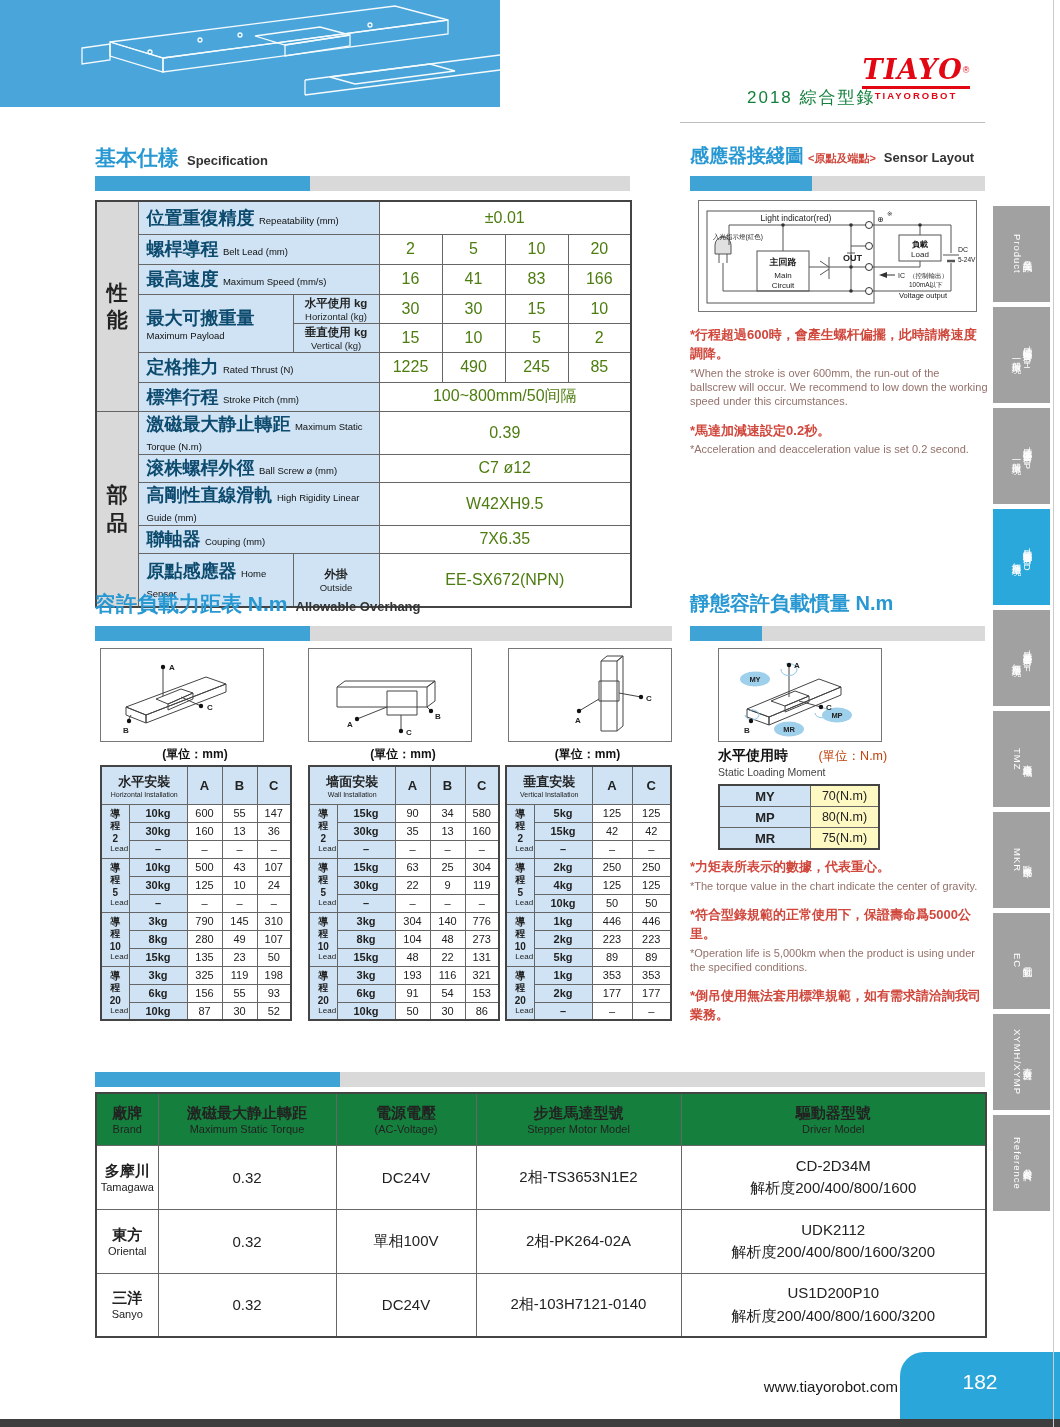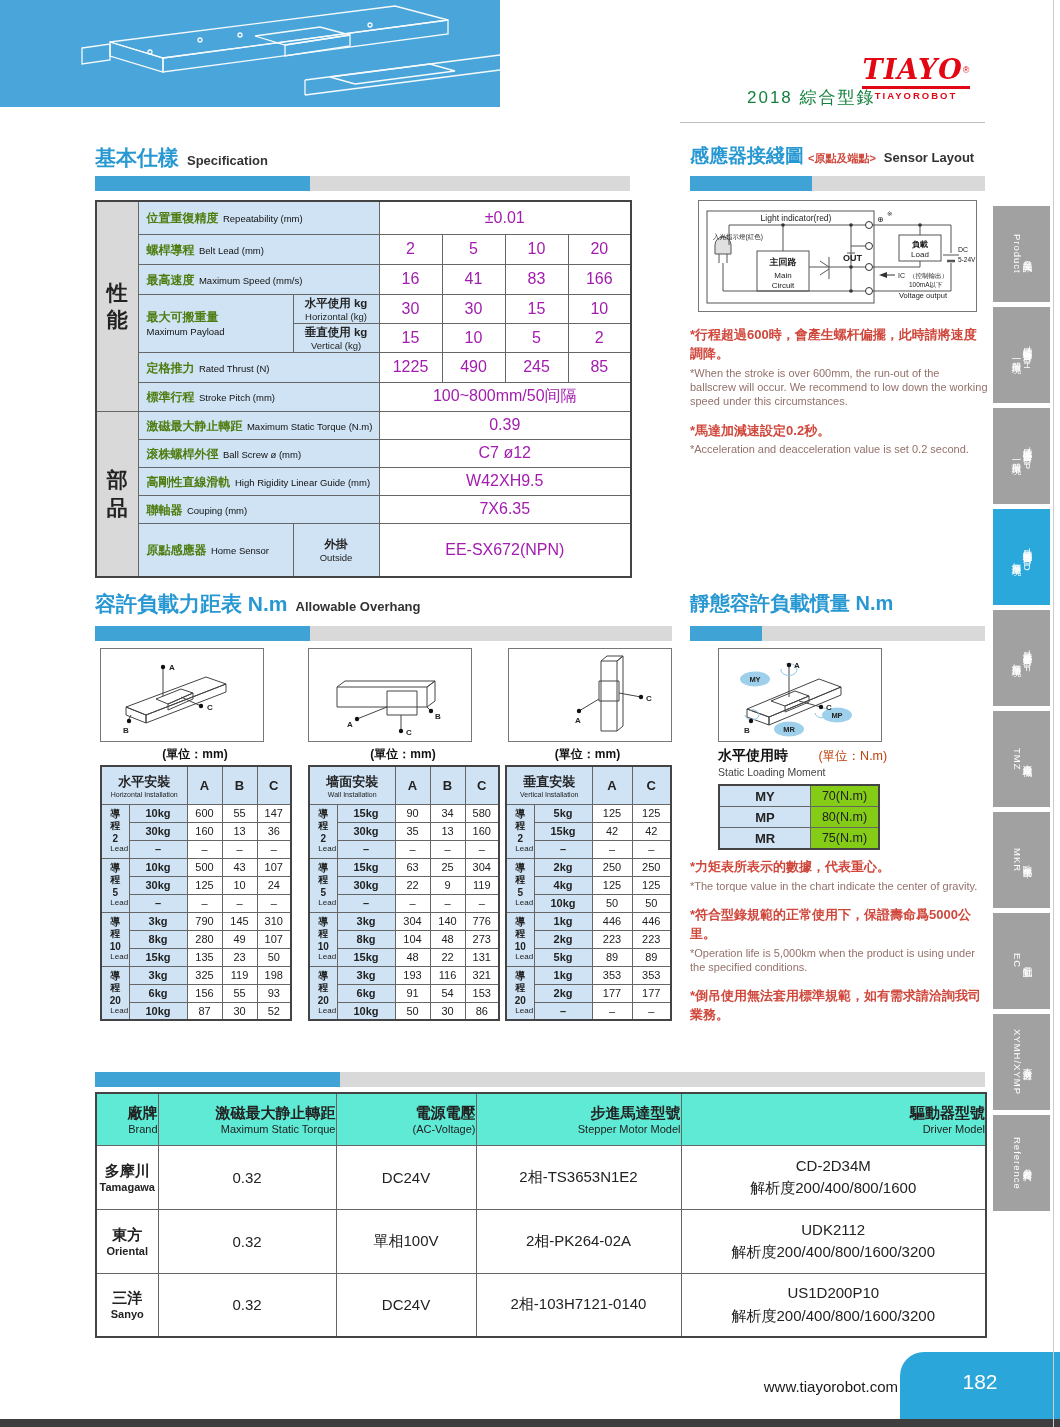--- a/index.html
+++ b/index.html
@@ -29,27 +29,27 @@
   table{border-collapse:collapse;table-layout:fixed;}
   td,th{border:1px solid #666;padding:0;vertical-align:middle;text-align:center;
         font-family:"Liberation Sans","DejaVu Sans",sans-serif;}
 
   
   .spec-table{width:535px;border:2px solid #444;}
   .spec-table .g{background:#d9d9d9;}
   .vtext{display:inline-block;width:24px;font-size:21px;font-weight:bold;word-break:break-all;
          line-height:1.3;color:#222;}
   .spec-table .lbl{background:#cfe3f4;text-align:left;padding-left:8px;}
-  .lz{font-size:12px;font-weight:bold;color:#4d7c0f;}
+  .lz{font-size:18px;font-weight:bold;color:#0c4a6e;}
   .le{font-size:9.5px;color:#111;}
   .lblock .lz,.lblock .le{display:block;}
   .sublbl{background:#cfe3f4;}
   .sz{display:block;font-size:11.5px;font-weight:bold;}
   .se{display:block;font-size:9.5px;}
-  .spec-table .val{background:#fff;font-size:16px;color:#a21caf;}
+  .spec-table .val{background:#fff;font-size:16px;color:#4d7c0f;}
   .h33{height:33px}.h30{height:30px}.h29{height:29px}.h28{height:28px}.h54{height:54px}
 
   
   .dbox{border:1px solid #777;background:#fff;}
   .notes{line-height:1.45;}
   .note-zh{font-size:13px;color:#d0473c;font-weight:bold;margin-bottom:2px;}
   .note-en{font-size:11px;color:#94716a;line-height:1.3;margin-bottom:13px;}
 
   
   .unit-label{font-size:12px;font-weight:bold;color:#111;text-align:center;}
@@ -66,31 +66,31 @@
   .ow{background:#cfe3f4;font-size:11px;font-weight:bold;}
   .od{background:#fff;font-size:11px;}
   .ohr{height:18px;}
 
   
   .usage-zh{font-size:14px;font-weight:bold;color:#111;display:inline-block;}
   .usage-unit{font-size:12.5px;color:#c2410c;display:inline-block;margin-left:26px;}
   .usage-en{font-size:10.5px;color:#444;}
   .sm-table{width:162px;border:2px solid #444;}
   .sm-table .sk{background:#cfe3f4;font-size:13px;font-weight:bold;height:20px;width:90px;}
-  .sm-table .sv{background:#84cc16;font-size:12.5px;}
+  .sm-table .sv{background:#fef9c3;font-size:12.5px;}
 
   
   .motor-table{width:890px;border:2px solid #444;}
-  .motor-table th{background:#5eead4;font-weight:normal;text-align:right;}
+  .motor-table th{background:#15803d;font-weight:normal;}
   .mhz{font-size:15px;font-weight:bold;}
   .mhe{font-size:11px;}
   .mh{height:52px;}
   .mr{height:64px;}
   .bz{font-size:15px;font-weight:bold;}
-  .be{font-size:11px;font-weight:bold;}
+  .be{font-size:11px;}
   .mcell{font-size:15px;background:#fff;}
   .drv1,.drv2{font-size:15px;line-height:1.5;}
 
   
   .site{left:640px;top:1378px;width:258px;text-align:right;font-size:15px;color:#1a1a1a;}
   .page-tab{left:900px;top:1352px;width:160px;height:75px;background:#2ba6da;
             border-top-left-radius:24px;color:#fff;font-size:21px;text-align:center;
             padding-top:18px;box-sizing:border-box;}
   .bottom-bar{left:0;top:1419px;width:1060px;height:8px;background:#3e3e3e;}
 

